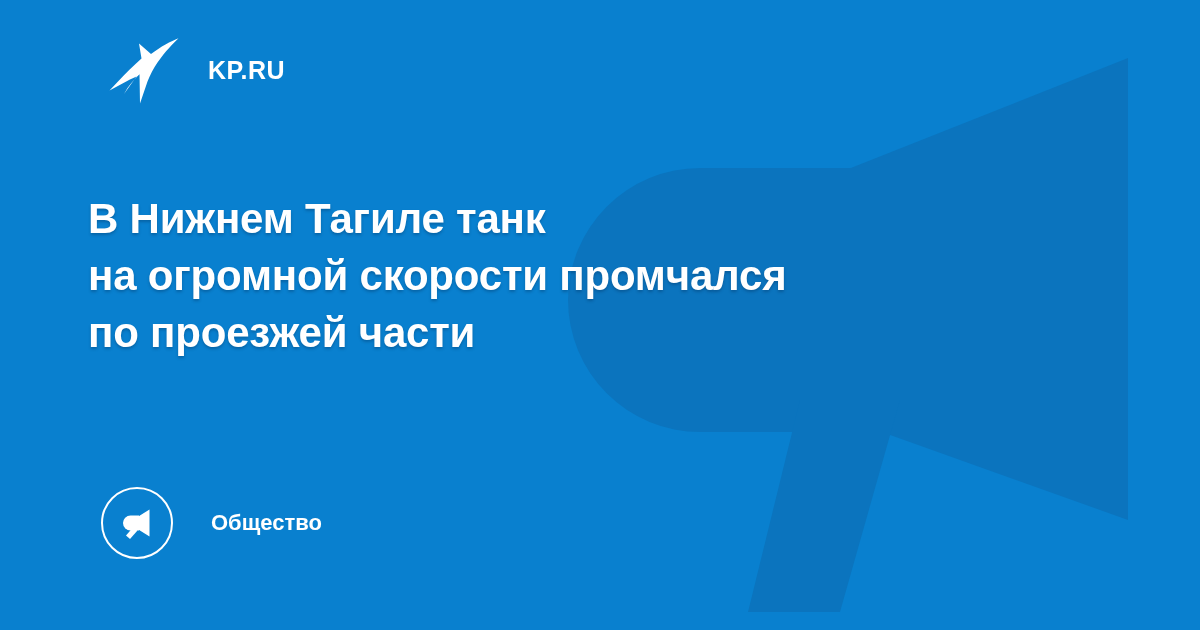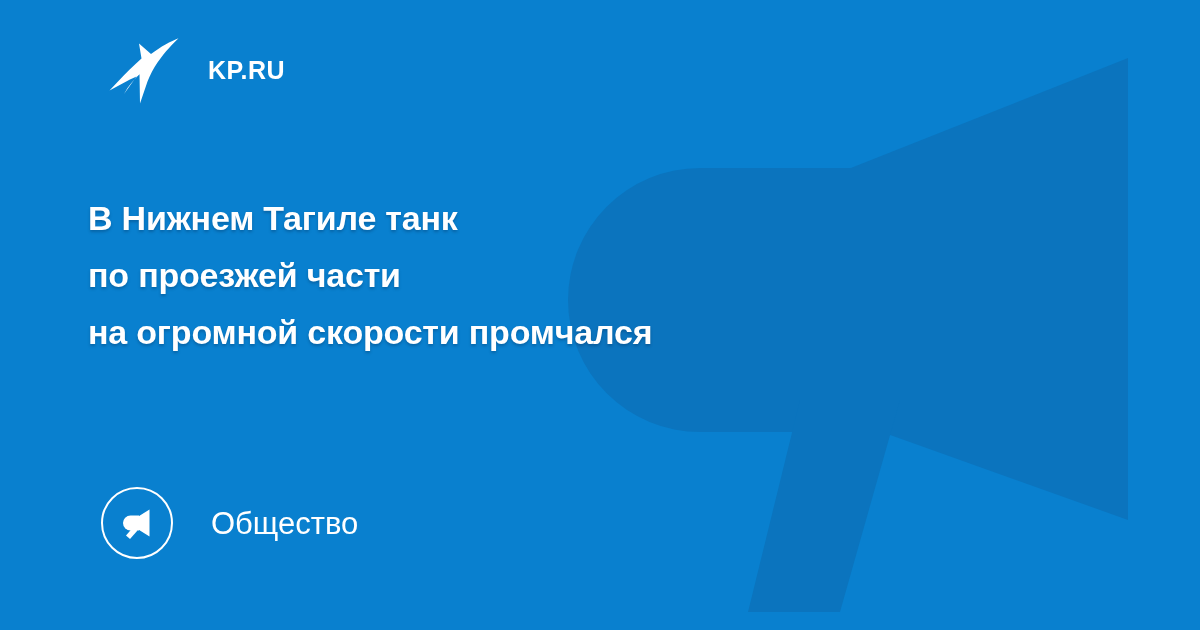--- a/index.html
+++ b/index.html
@@ -53,21 +53,21 @@
     white-space: nowrap;
   }
 
   
   .headline {
     position: absolute;
     left: 88px;
     top: 190px;
     width: 1000px;
     color: #ffffff;
-    font-size: 34px;
+    font-size: 42px;
     font-weight: bold;
     line-height: 57px;
     letter-spacing: -0.2px;
     text-shadow: 0 2px 3px rgba(0, 40, 80, 0.32);
   }
   .headline-line {
     display: block;
     white-space: nowrap;
   }
 
@@ -91,22 +91,22 @@
     flex: none;
   }
   .category-megaphone {
     width: 36px;
     height: 36px;
     display: block;
   }
   .category-label {
     margin-left: 38px;
     color: #ffffff;
-    font-size: 31px;
-    font-weight: normal;
+    font-size: 22px;
+    font-weight: bold;
     line-height: 1;
     white-space: nowrap;
   }
 </style>
 </head>
 <body>
 
 <div class="card">
 
   <svg class="watermark" viewBox="0 0 1200 630" preserveAspectRatio="none" aria-hidden="true">
@@ -131,22 +131,22 @@
                C23.5 47.5 28.0 42.5 31.5 39.2
                L32.0 68.5 L39.5 46.5
                C42.0 40.0 45.5 33.5 49.5 27.5
                C57.5 16.0 65.5 8.0 70.5 3.2 Z"></path>
     </svg>
     <div class="brand-name">KP.RU</div>
   </div>
 
   <div class="headline">
     <span class="headline-line">В Нижнем Тагиле танк</span>
+    <span class="headline-line">на огромной скорости промчался</span>
     <span class="headline-line">по проезжей части</span>
-    <span class="headline-line">на огромной скорости промчался</span>
   </div>
 
   <div class="category">
     <div class="category-circle">
       <svg class="category-megaphone" viewBox="0 0 36 36" aria-hidden="true">
 
         <path fill="#ffffff" d="M30.5 4.5 L30.5 31.5 L18.5 24.0 L18.5 12.0 Z"></path>
 
         <path fill="#ffffff" d="M11.5 10.5 L20.0 10.5 L20.0 25.5 L11.5 25.5
                  A 7.5 7.5 0 0 1 11.5 10.5 Z"></path>

